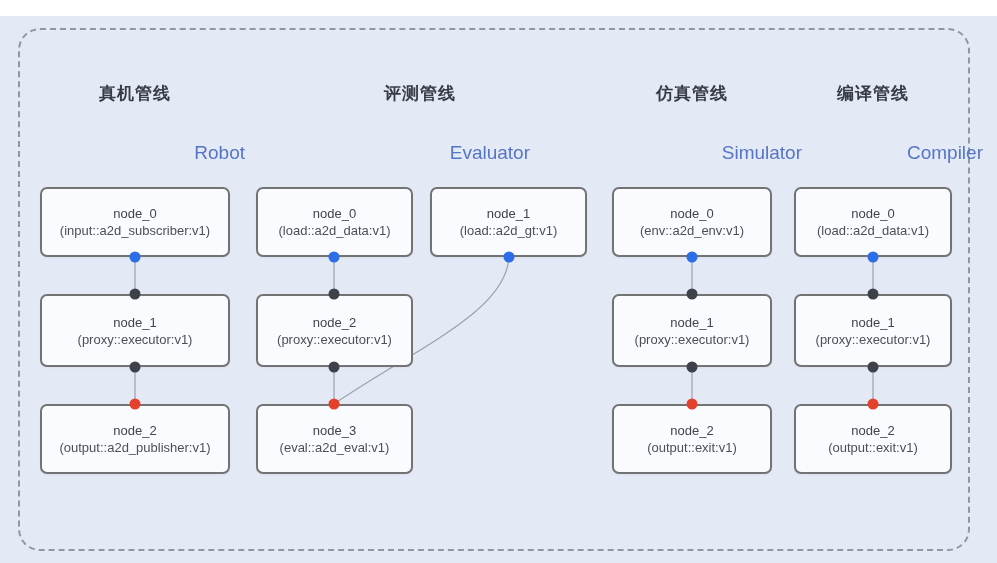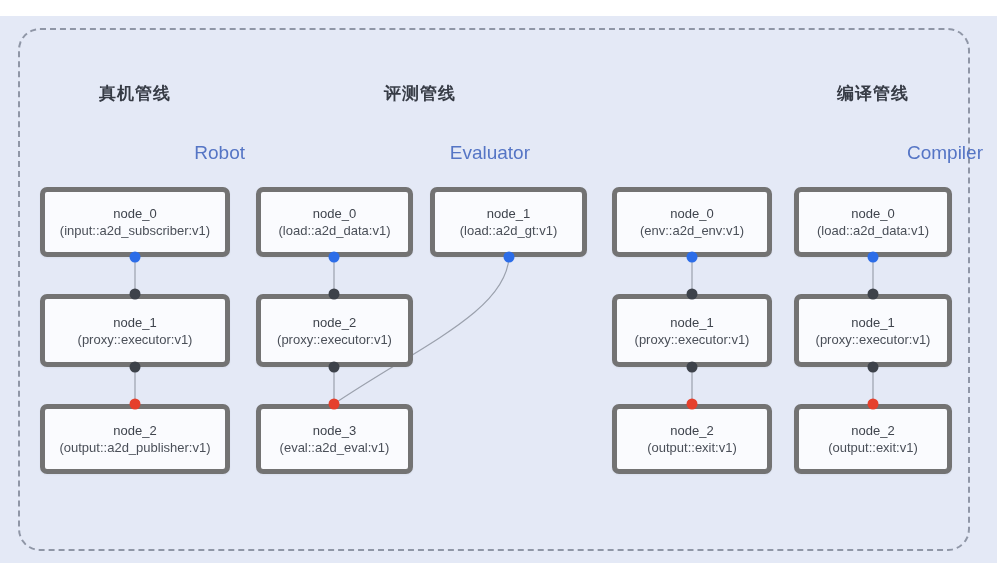--- a/index.html
+++ b/index.html
@@ -21,21 +21,21 @@
     position:absolute;width:220px;text-align:center;
     font-size:17px;font-weight:bold;color:#363b45;top:66px;
     letter-spacing:1px;
   }
   .hdr-en{
     position:absolute;width:220px;text-align:right;
     font-size:19px;font-weight:400;color:#5575c5;top:126px;
   }
   .node{
     position:absolute;box-sizing:border-box;
-    background:#fafbfe;border:5px solid #737373;border-radius:7px;
+    background:#fafbfe;border:2px solid #737373;border-radius:7px;
     display:flex;flex-direction:column;align-items:center;justify-content:center;
     box-shadow:0 1px 2px rgba(40,50,80,0.05);
   }
   .node .n-name{font-size:13px;color:#3f444d;line-height:17px;}
   .node .n-type{font-size:13px;color:#4a4f58;line-height:17px;white-space:nowrap;}
   .dot{
     position:absolute;width:11px;height:11px;border-radius:50%;
     transform:translate(-50%,-50%);
   }
   .dot.blue{background:#2c6de8;}
@@ -46,20 +46,22 @@
 </head>
 <body>
 
 <div class="canvas">
   <div class="dashed-frame"></div>
 
   <div class="hdr-zh" style="left:25px;">真机管线</div>
   <div class="hdr-en" style="left:25px;">Robot</div>
   <div class="hdr-zh" style="left:310px;">评测管线</div>
   <div class="hdr-en" style="left:310px;">Evaluator</div>
+  <div class="hdr-zh" style="left:582px;">仿真管线</div>
+  <div class="hdr-en" style="left:582px;">Simulator</div>
   <div class="hdr-zh" style="left:763px;">编译管线</div>
   <div class="hdr-en" style="left:763px;">Compiler</div>
 
   <svg class="edges" width="997" height="563">
     <g stroke="#9ba1ad" stroke-width="1.2" fill="none">
       <line x1="135" y1="241" x2="135" y2="278"></line>
       <line x1="135" y1="351" x2="135" y2="388"></line>
       <line x1="334" y1="241" x2="334" y2="278"></line>
       <line x1="334" y1="351" x2="334" y2="388"></line>
       <path d="M509,241 C506,295 420,330 334,388"></path>

